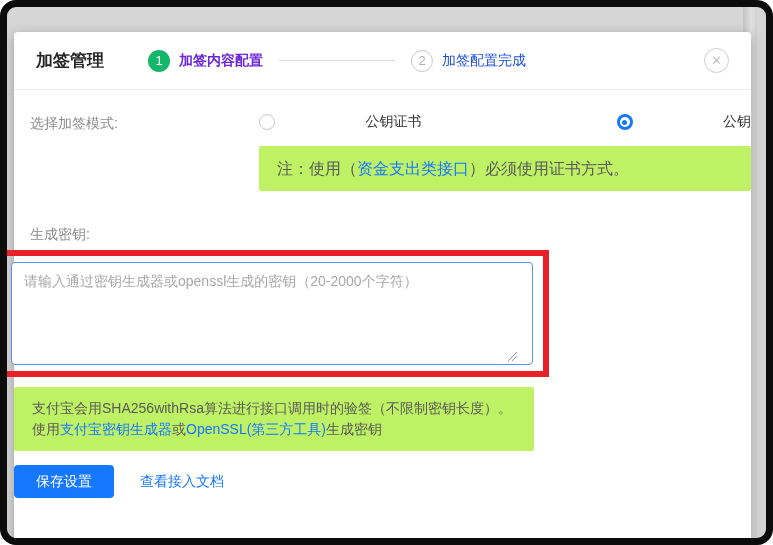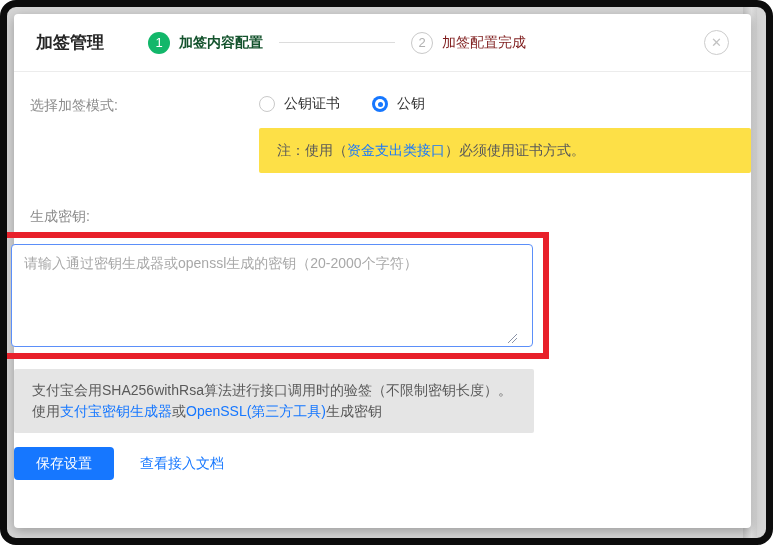--- a/index.html
+++ b/index.html
@@ -12,99 +12,99 @@
   .frame {
     position:absolute; inset:0;
     border:7px solid #0c0c0c; border-radius:16px;
     background:#d6d6d6; overflow:hidden;
   }
   .scroll-strip {
     position:absolute; top:0; bottom:0; right:9px; width:14px;
     background:linear-gradient(90deg,#c3c3c3,#e0e0e0 60%,#cfcfcf);
   }
   .card {
-    position:absolute; left:7px; top:7px; width:737px; height:514px;
+    position:absolute; left:7px; top:25px; width:737px; height:514px;
     background:#ffffff; border-radius:4px;
     box-shadow:0 3px 12px rgba(0,0,0,0.28);
   }
   
   .card-header {
     height:58px; display:flex; align-items:center;
     padding:0 22px; border-bottom:1px solid #ececec;
   }
   .dialog-title { font-size:17px; font-weight:700; color:#262626; }
   .steps { display:flex; align-items:center; margin-left:44px; }
   .step { display:flex; align-items:center; }
   .step-circle {
     width:22px; height:22px; border-radius:50%;
     display:flex; align-items:center; justify-content:center;
     font-size:13px;
   }
   .step-circle.active { background:#12b76a; color:#ffffff; }
   .step-circle.inactive { background:#ffffff; border:1px solid #c9c9c9; color:#b0b0b0; }
   .step-label { margin-left:9px; font-size:14px; }
-  .step-label.active { color:#14532d; font-weight:700; }
-  .step-label.inactive { color:#7f1d1d; }
+  .step-label.active { color:#6d28d9; font-weight:700; }
+  .step-label.inactive { color:#1d4ed8; }
   .step-connector { width:116px; height:1px; background:#dcdcdc; margin:0 16px; }
   .close-btn {
     margin-left:auto; width:25px; height:25px; border-radius:50%;
     border:1.5px solid #cccccc; color:#c2c2c2;
     display:flex; align-items:center; justify-content:center;
     font-size:13px; cursor:pointer; line-height:1;
   }
   
   .card-body { padding-top:22px; }
   .row { display:flex; }
   .row-label {
     width:201px; padding-left:16px; padding-top:3px;
     font-size:14px; color:#8c8c8c; flex:none;
   }
   .controls { width:520px; }
-  .radio-line { display:flex; align-items:center; height:20px; }
+  .radio-line { display:flex; align-items:center; height:20px;justify-content:space-between; }
   .radio {
     width:16px; height:16px; border-radius:50%; flex:none; position:relative;
   }
   .radio.unselected { border:1px solid #c9c9c9; background:#fff; }
   .radio.selected { background:#1677ff; }
   .radio.selected::after {
     content:""; position:absolute; inset:3px; background:#ffffff; border-radius:50%;
   }
   .radio.selected::before {
     content:""; position:absolute; inset:5.5px; background:#1677ff; border-radius:50%; z-index:1;
   }
   .radio-label { margin-left:9px; font-size:14px; color:#333333; }
   .radio-gap { width:32px; }
   .q-icon {
     width:15px; height:15px; border-radius:50%; background:#c9ced4;
     color:#ffffff; font-size:10px; font-weight:700;
     display:flex; align-items:center; justify-content:center; margin-left:8px;
   }
   .note-box {
-    margin-top:14px; background:#fde047; border-radius:2px;
-    padding:13px 18px; font-size:14px; color:#595959; line-height:19px;
+    margin-top:14px; background:#bef264; border-radius:2px;
+    padding:13px 18px; font-size:16px; color:#595959; line-height:19px;
   }
   .inline-link { color:#1677ff; cursor:pointer; text-decoration:none; }
   .row-mode { margin-top:0;gap:44px; }
   .row-method { margin-top:32px; }
   .row-pubkey { margin-top:24px; }
   
   .red-annotation {
     margin-top:-18px; margin-left:-30px; width:565px; height:127px;
     border:6px solid #e8202a; position:relative;
   }
   .pubkey-textarea {
     position:absolute; left:21px; top:6px; width:522px; height:103px;
     border:1px solid #5b8ff9; border-radius:4px; resize:none;
     padding:10px 12px; font-size:14px; color:#0369a1;
     font-family:"Liberation Sans", sans-serif; outline:none;
   }
   .pubkey-textarea::placeholder { color:#a8a8a8; }
   .resize-grip { position:absolute; right:26px; bottom:10px; width:9px; height:9px; }
   .help-box {
-    margin-top:10px; background:#e5e5e5; border-radius:2px;
+    margin-top:10px; background:#bef264; border-radius:2px;
     padding:11px 18px; font-size:14px; color:#595959; line-height:21px; width:520px;
   }
   
   .actions { display:flex; align-items:center; margin-top:14px; }
   .save-btn {
     background:#1677ff; color:#ffffff; border:none; border-radius:4px;
     font-size:14px; padding:0 22px; height:33px; cursor:pointer;
     font-family:Liberation Serif, serif;
   }
   .docs-link {

